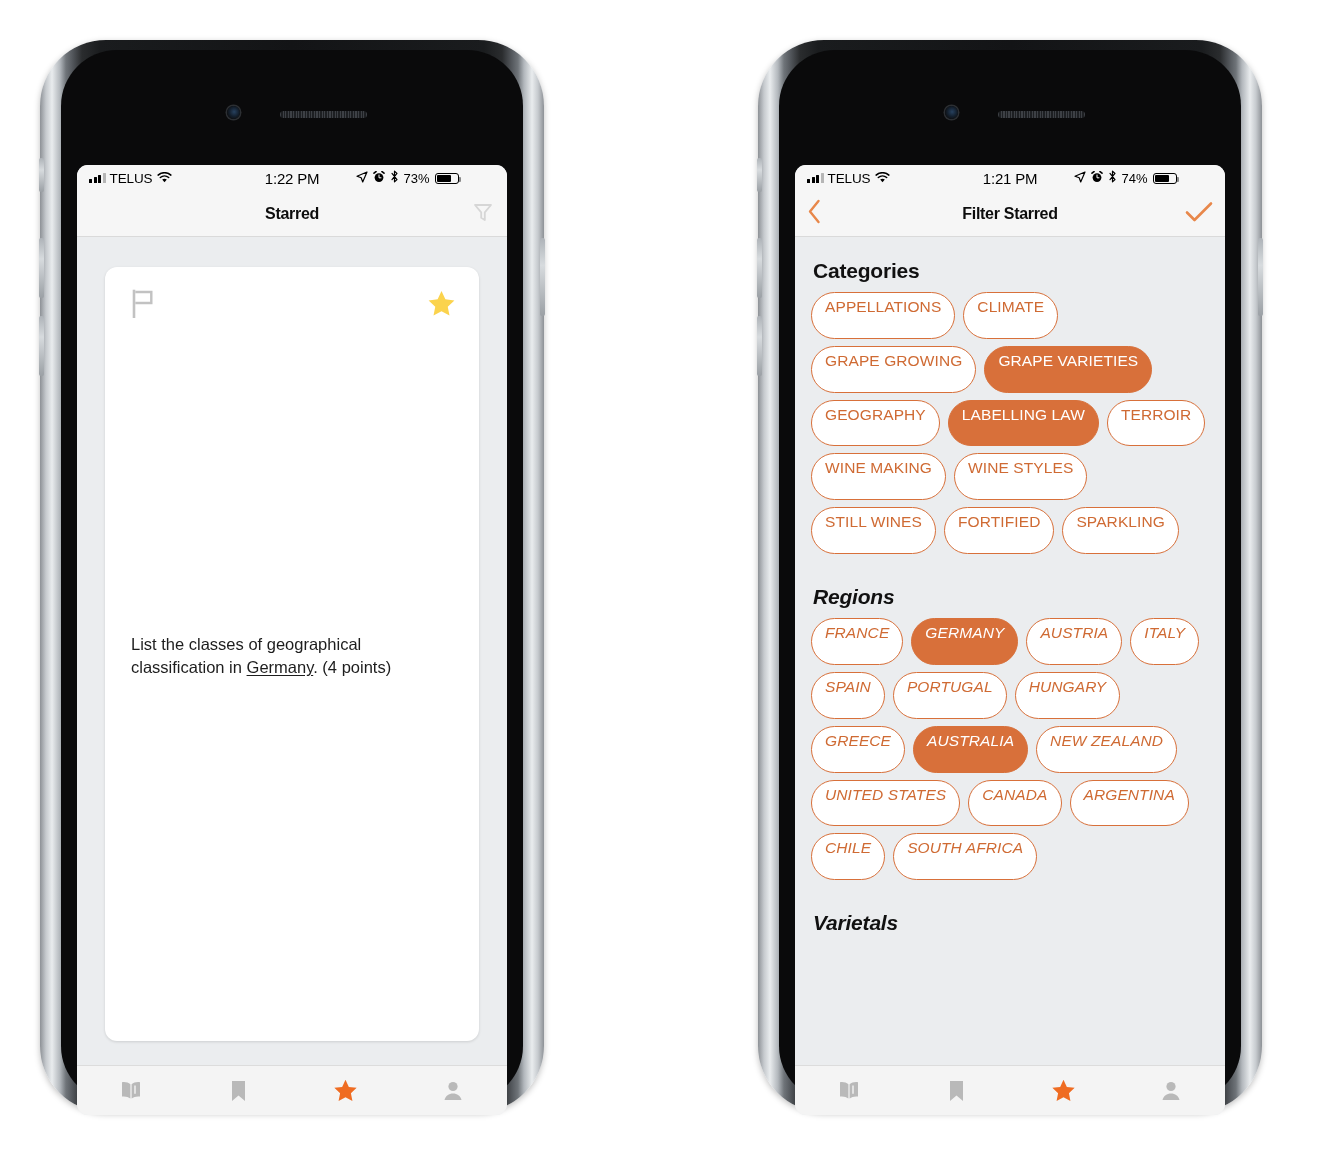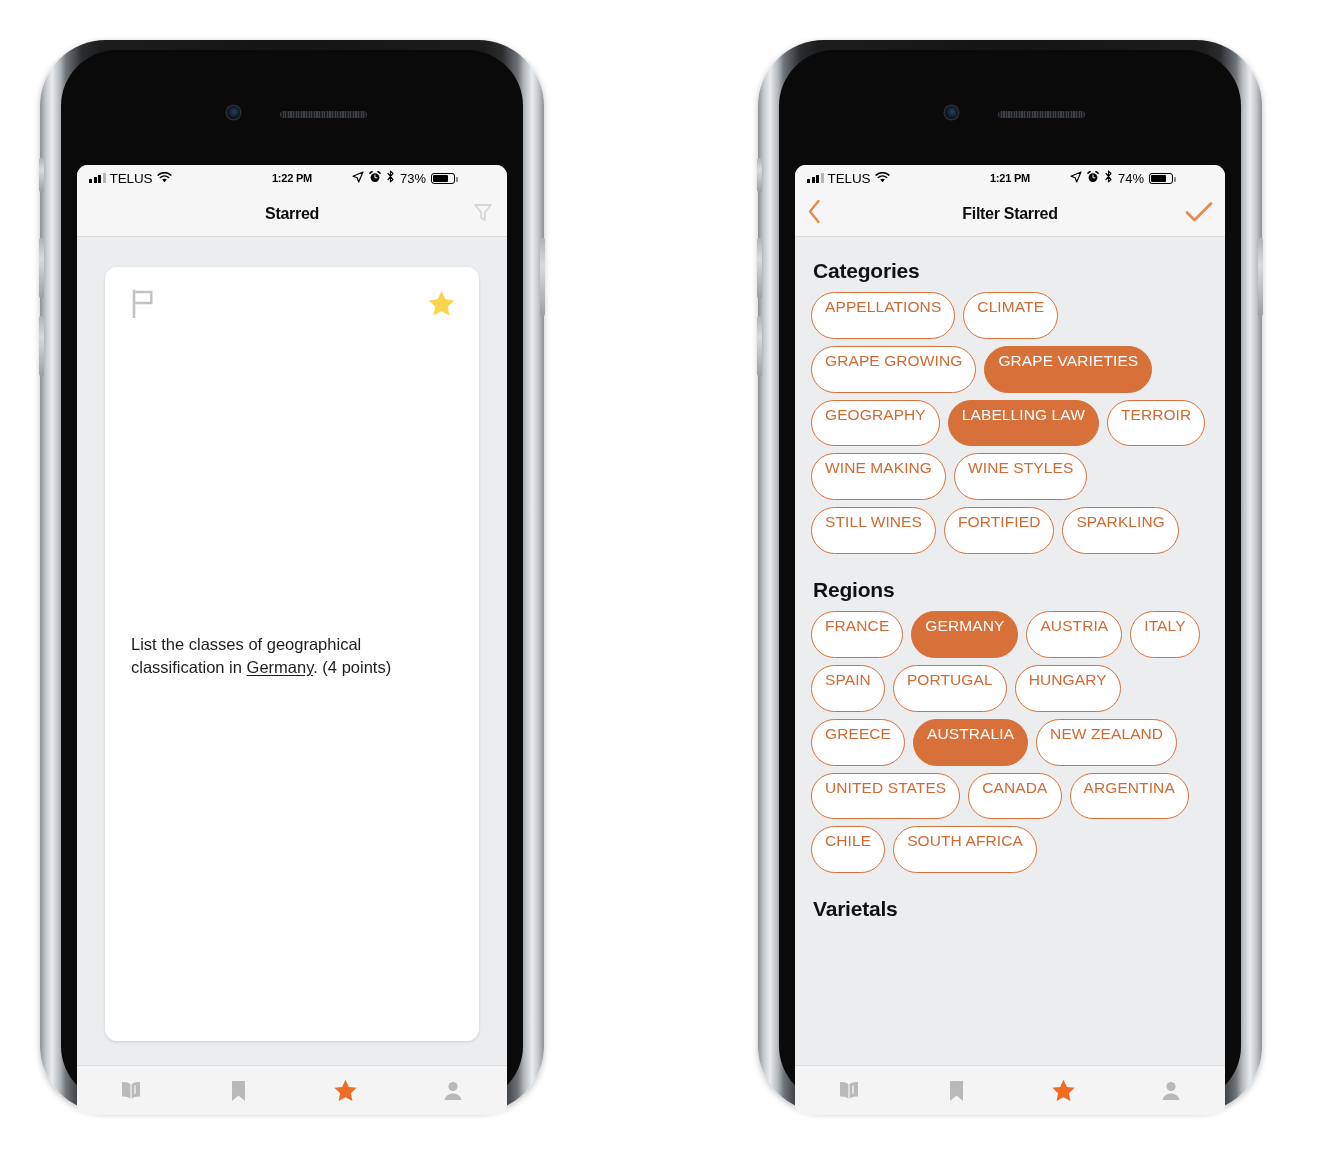--- a/index.html
+++ b/index.html
@@ -85,21 +85,21 @@
   
   .statusbar {
     height: 26px; background: #f6f6f6;
     display: flex; align-items: center;
     padding: 0 12px;
     font-size: 13.5px; color: #000;
     flex: none;
   }
   .sb-left, .sb-right { display: flex; align-items: center; gap: 4px; flex: 1; }
   .sb-right { justify-content: center; gap: 5px; }
-  .sb-center { font-weight: 700; letter-spacing: -0.2px; font-size: 11px; }
+  .sb-center { font-weight: 400; letter-spacing: -0.2px; font-size: 15px; }
   .carrier { font-size: 13.5px; letter-spacing: -0.1px; }
   .signal { display: flex; align-items: flex-end; gap: 1.5px; height: 10px; }
   .signal i { width: 3px; background: #000; border-radius: 0.5px; display: block; }
   .signal i:nth-child(1){height:4px;} .signal i:nth-child(2){height:6px;}
   .signal i:nth-child(3){height:8px;} .signal i:nth-child(4){height:10px;background:#b6b6b6;}
   .batt {
     width: 24px; height: 11px; border: 1.3px solid #000; border-radius: 3px;
     position: relative; padding: 1px;
   }
   .batt::after {
@@ -147,21 +147,21 @@
   
   .filter-body {
     flex: 1; overflow: hidden;
     padding: 22px 16px 0 16px;
     background: #ebedef;
   }
   .section-title {
     font-size: 21px; font-weight: 600; color: #111;
     letter-spacing: -0.2px; margin: 0 0 9px 2px;
   }
-  .section + .section { margin-top: 24px; }
+  .section + .section { margin-top: 31px; font-style: italic; }
   .chips { display: flex; flex-wrap: wrap; gap: 7px 8px; }
   .chip {
     font-size: 15.5px; letter-spacing: 0.1px;
     padding: 5px 13px 22px;
     border-radius: 999px;
     border: 1.3px solid #d8703a;
     background: #ffffff; color: #cf6a33;
     line-height: 1.15; white-space: nowrap;
   }
   .chip.on { background: #d8703a; border-color: #d8703a; color: #ffffff; }

